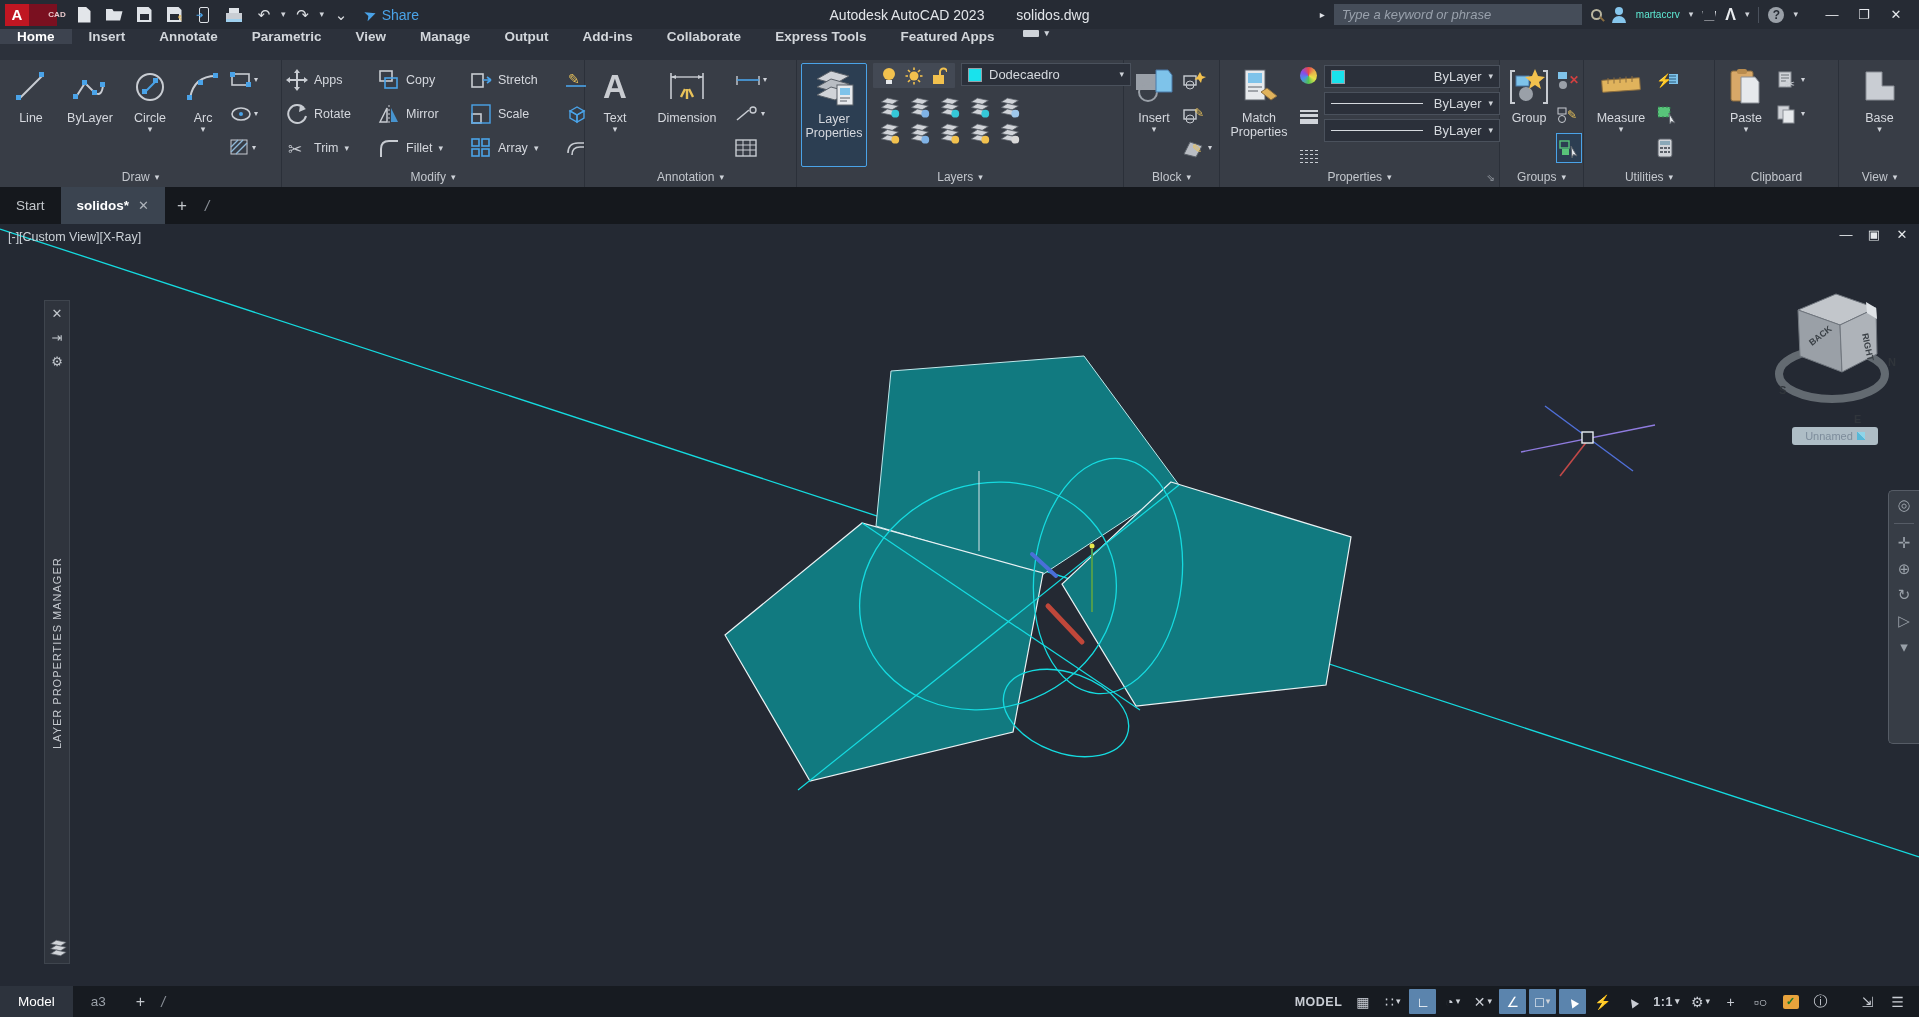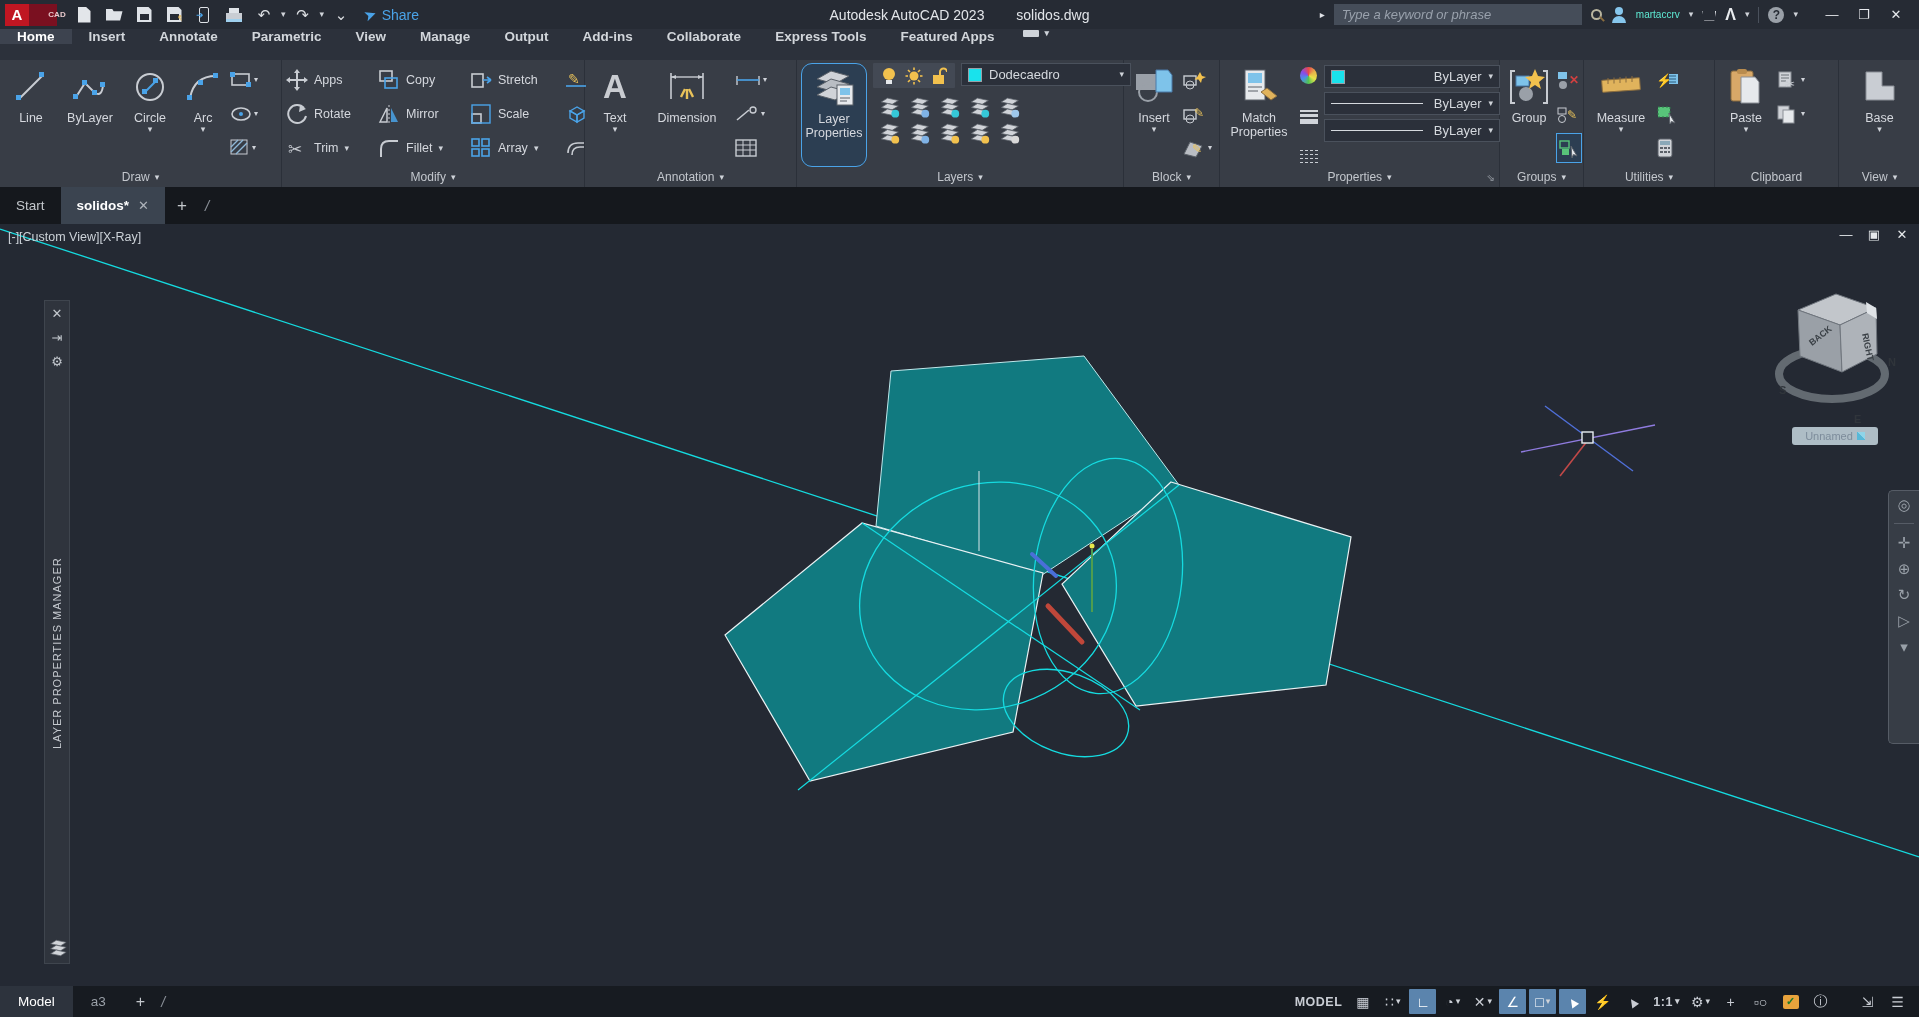--- a/index.html
+++ b/index.html
@@ -52,21 +52,21 @@
   .ribbon-toggle .bar { width:16px; height:7px; background:#cfd3d9; border-radius:1px; }
 
   
   #ribbon { position:absolute; top:60px; left:0; width:1919px; height:127px; background:#383d46; display:flex; z-index:48; }
   .panel { height:127px; border-right:1px solid #2b3039; display:flex; flex-direction:column; flex:none; }
   .panel-content { flex:1; display:flex; padding:3px 4px 0 4px; }
   .panel-label { height:20px; display:flex; align-items:center; justify-content:center; gap:5px; font-size:12px; color:#c3c7cd; position:relative; }
   .bigbtn { display:flex; flex-direction:column; align-items:center; color:#d5d8de; font-size:12.5px; padding-top:3px; flex:none; }
   .bigbtn .bicon { height:42px; display:flex; align-items:center; justify-content:center; margin-bottom:3px; }
   .bigbtn .blabel { text-align:center; line-height:14px; }
-  .bigbtn.hl { border:1px solid #4aa3e8; background:#2c3e52; border-radius:11px; }
+  .bigbtn.hl { border:1px solid #4aa3e8; background:#2c3e52; border-radius:2px; }
   .minicol { display:flex; flex-direction:column; justify-content:space-between; padding:2px 0 4px 2px; }
   .minibtn { height:30px; display:flex; align-items:center; gap:2px; color:#c9cdd3; }
   .minibtn .caret { font-size:8px; }
   svg.ic { display:block; }
 
   
   .modgrid { display:grid; grid-template-rows:repeat(3,34px); grid-auto-flow:column; grid-auto-columns:92px; align-items:center; }
   .modcell { display:flex; align-items:center; gap:6px; font-size:12.5px; color:#d5d8de; }
 
   

